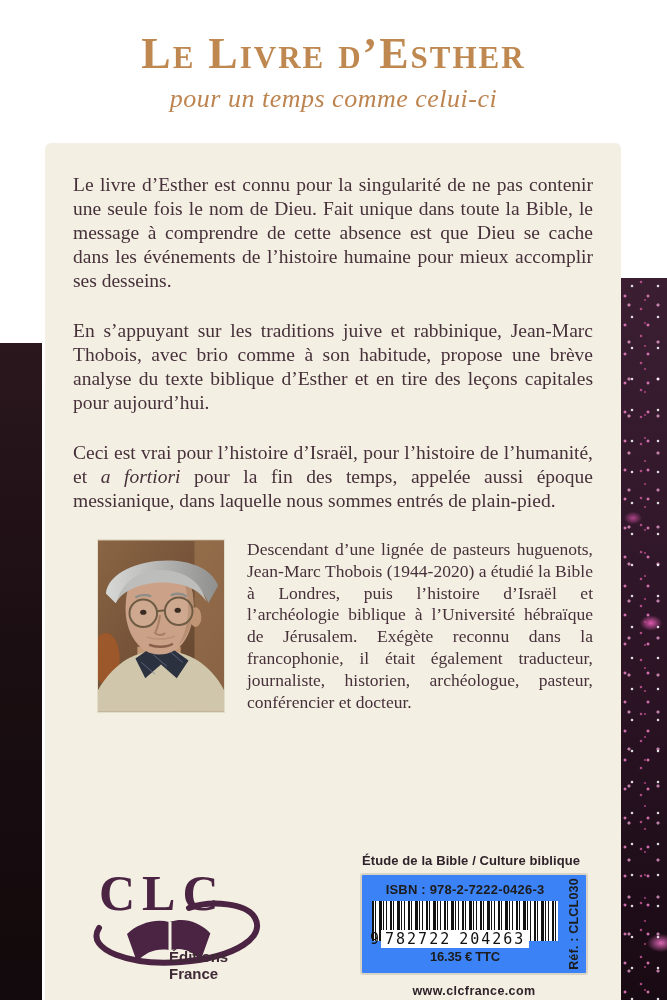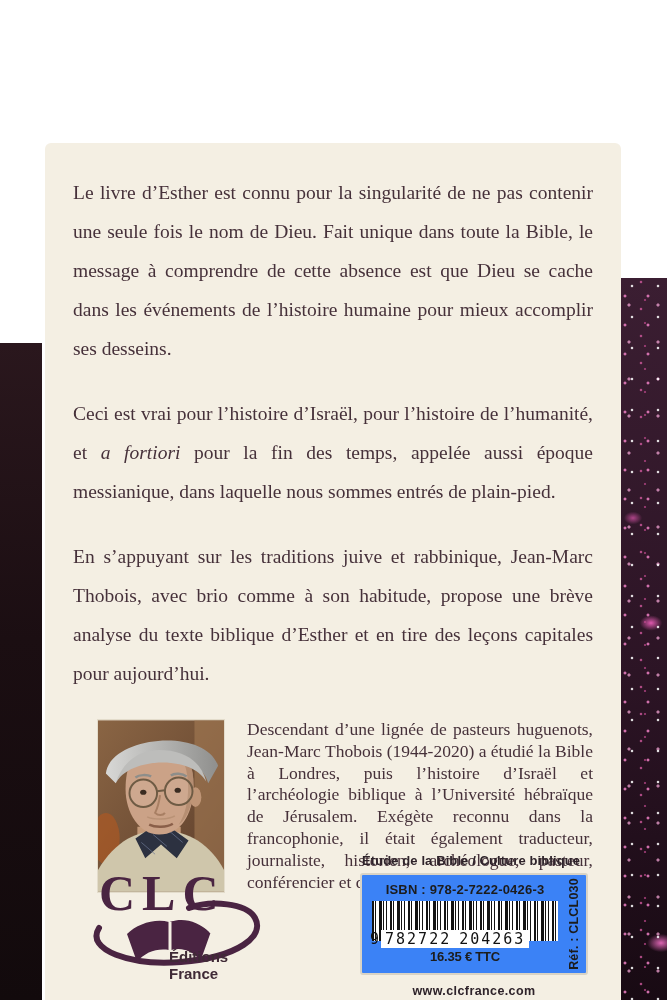--- a/index.html
+++ b/index.html
@@ -40,21 +40,21 @@
     margin-top:6px;font-style:italic;font-size:26px;color:#bd8450;letter-spacing:.5px;
   }
 
   
   .panel{
     position:absolute;left:45px;top:143px;width:576px;height:857px;
     background:#f4efe3;border-radius:6px 6px 0 0;box-sizing:border-box;
     padding:30px 28px 0 28px;color:#46313a;
   }
   .panel p{
-    margin:0 0 26px 0;font-size:19.5px;line-height:39px;text-align:justify;
+    margin:0 0 26px 0;font-size:19.5px;line-height:24px;text-align:justify;
   }
   .panel p em{font-style:italic;}
 
   
   .bio-row{display:flex;gap:22px;margin-top:19px;margin-left:24px;}
   .portrait{
     flex:0 0 auto;width:128px;height:174px;border:1px solid #e3dccb;box-sizing:border-box;
   }
   .bio-text{
     flex:1 1 auto;font-size:17.5px;line-height:21.8px;text-align:justify;color:#46313a;
@@ -123,28 +123,32 @@
   }
 </style>
 </head>
 <body>
 
 <div class="cover">
 
   <div class="band-left"></div>
   <div class="band-right"></div>
 
+  <div class="header">
+    <div class="title">Le Livre d’Esther</div>
+    <div class="subtitle">pour un temps comme celui-ci</div>
+  </div>
 
   <div class="panel">
 
     <p>Le livre d’Esther est connu pour la singularité de ne pas contenir une seule fois le nom de Dieu. Fait unique dans toute la Bible, le message à comprendre de cette absence est que Dieu se cache dans les événements de l’histoire humaine pour mieux accomplir ses desseins.</p>
 
+    <p>En s’appuyant sur les traditions juive et rabbinique, Jean-Marc Thobois, avec brio comme à son habitude, propose une brève analyse du texte biblique d’Esther et en tire des leçons capitales pour aujourd’hui.</p>
+
     <p><span>Ceci est vrai pour l’histoire d’Israël, pour l’histoire de l’humanité, et </span><em>a fortiori</em><span> pour la fin des temps, appelée aussi époque messianique, dans laquelle nous sommes entrés de plain-pied.</span></p>
-
-    <p>En s’appuyant sur les traditions juive et rabbinique, Jean-Marc Thobois, avec brio comme à son habitude, propose une brève analyse du texte biblique d’Esther et en tire des leçons capitales pour aujourd’hui.</p>
 
     <div class="bio-row">
       <svg class="portrait" viewBox="0 0 128 174" xmlns="http://www.w3.org/2000/svg">
         <defs>
           <linearGradient id="pbg" x1="0" y1="0" x2="1" y2="1">
             <stop offset="0" stop-color="#8a6544"></stop>
               <stop offset="1" stop-color="#5d3e2b"></stop>
           </linearGradient>
           <linearGradient id="hairg" x1="0" y1="0" x2="1" y2="0">
             <stop offset="0" stop-color="#d8d8d6"></stop>

